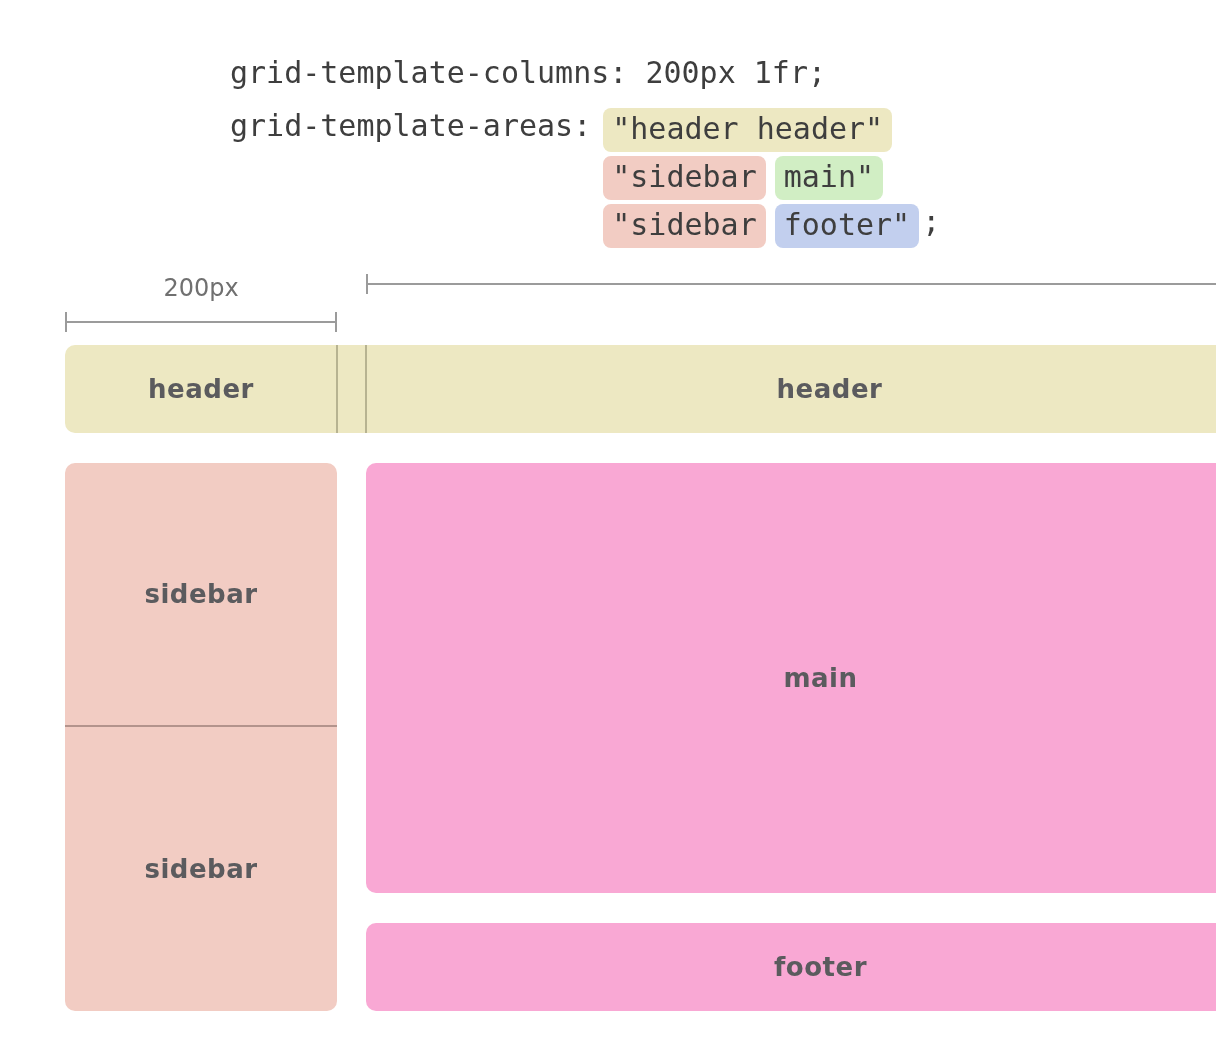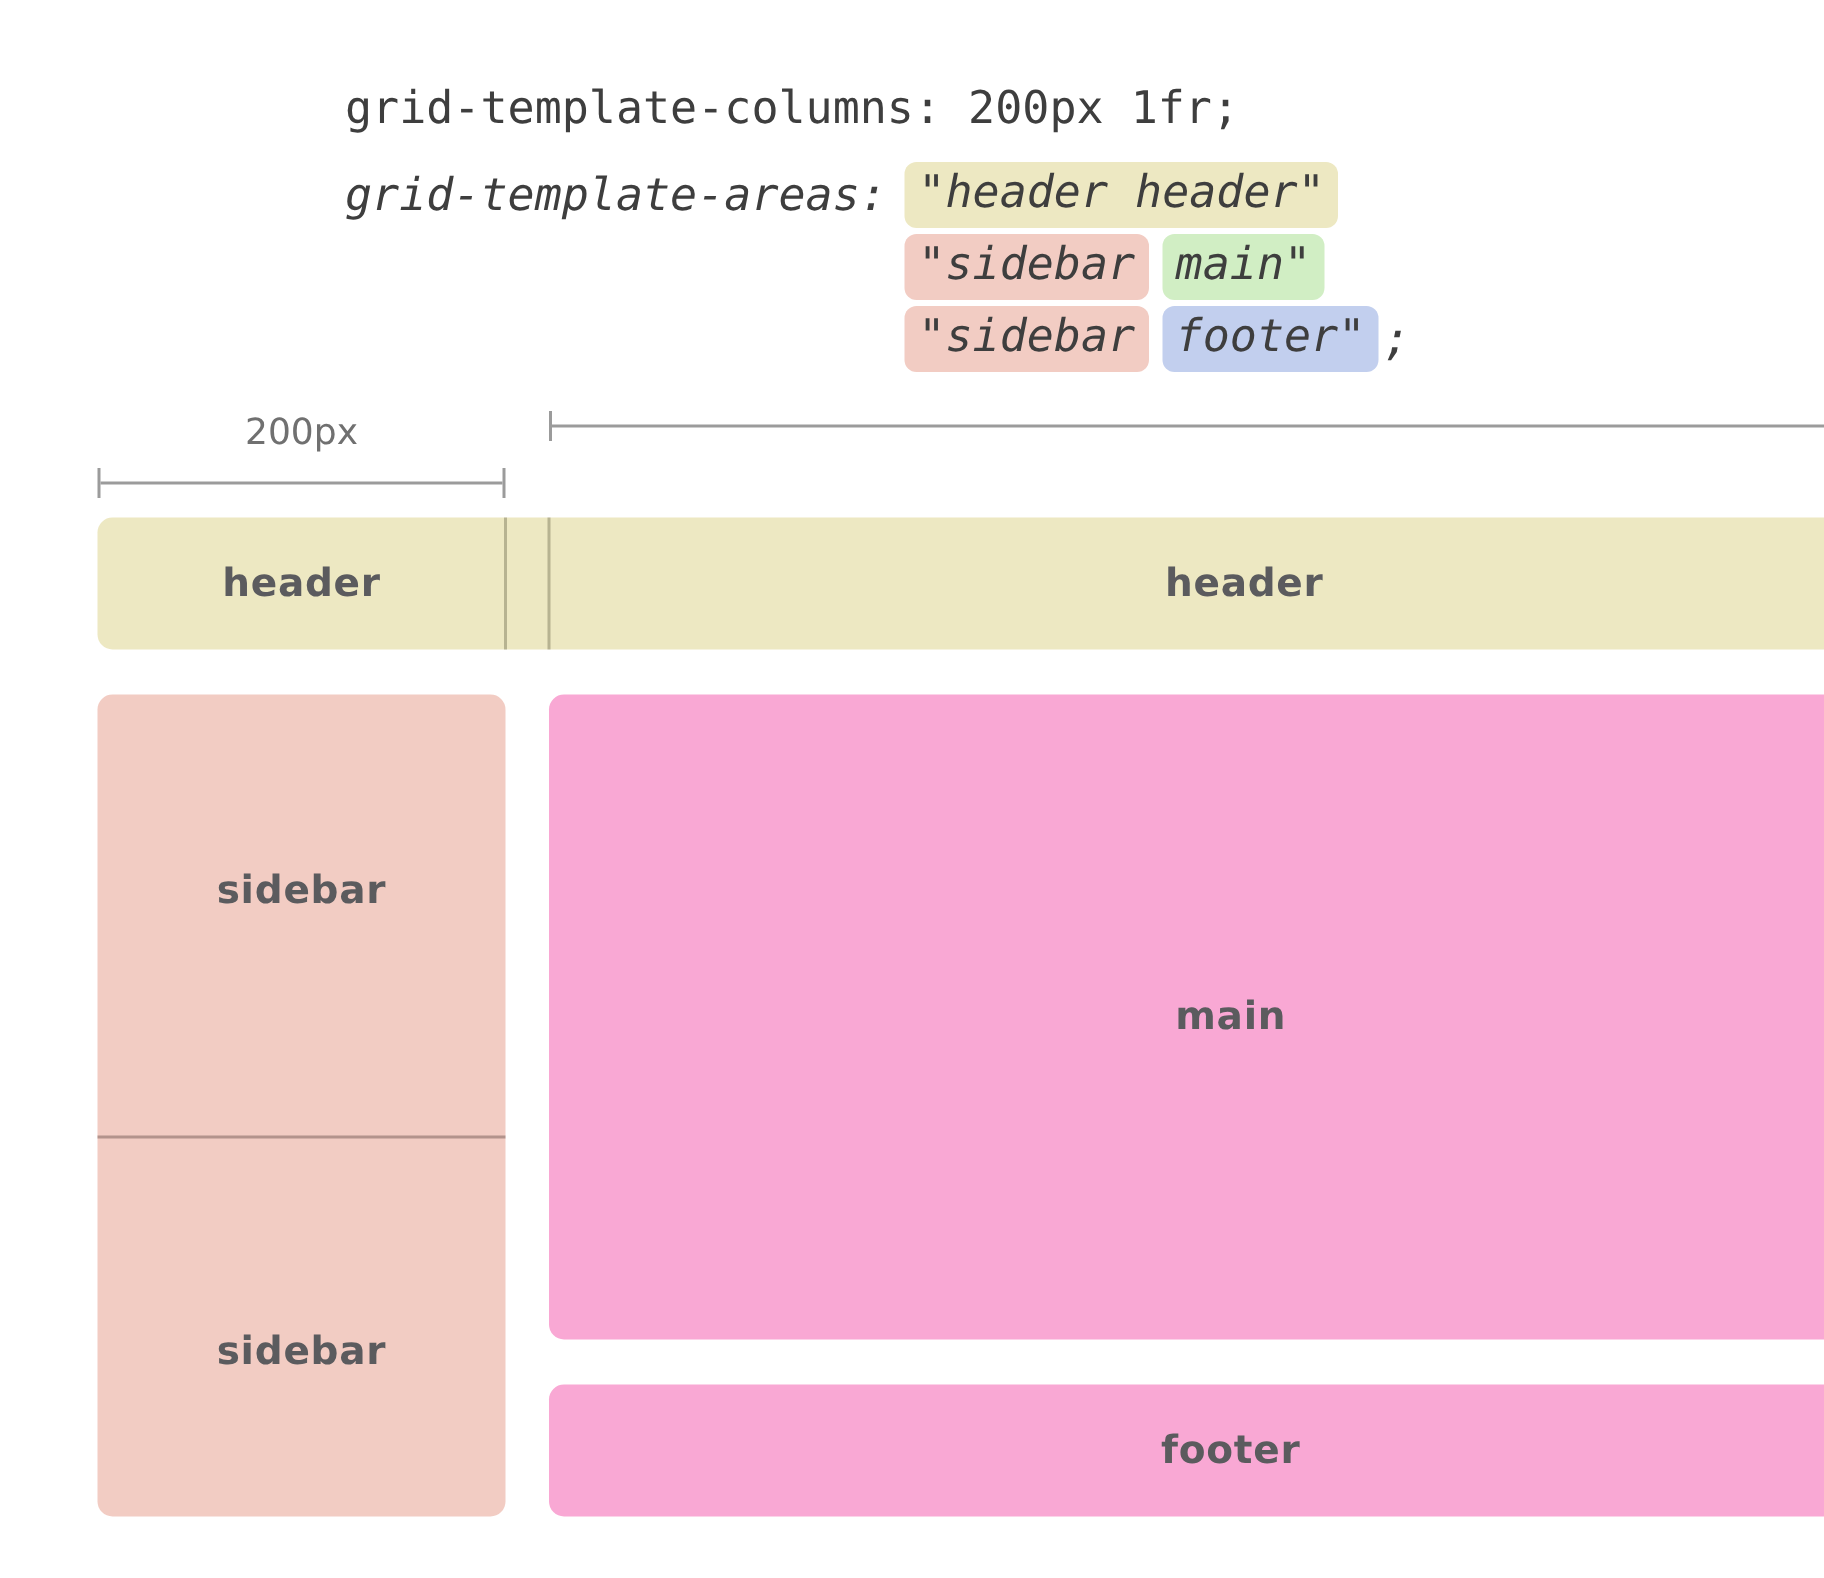--- a/index.html
+++ b/index.html
@@ -17,21 +17,21 @@
     position: absolute;
     left: 230px;
     top: 56px;
     font-family: "DejaVu Sans Mono", monospace;
     font-size: 30px;
     color: #3E3E3E;
     white-space: nowrap;
   }
   .code-line { line-height: 34px; }
   .code-areas { margin-top: 18px; }
-  .areas-row { display: flex; align-items: center; margin-top: 4px; font-style: italic; }
+  .areas-row { display: flex; align-items: flex-start; margin-top: 4px; }
   .prop { margin-right: 12px; }
   .spacer { visibility: hidden; }
   .hl {
     display: inline-block;
     padding: 3px 9px 5px 9px;
     border-radius: 8px;
     line-height: 36px;
   }
   .hl + .hl { margin-left: 9px; }
   .hl-yellow { background: #EDE8C2; }
@@ -97,21 +97,20 @@
     background: rgba(95, 93, 66, 0.38);
   }
   .vline-1 { left: 271px; }
   .vline-2 { left: 300px; }
 
   .area-sidebar {
     grid-area: sidebar;
     background: #F2CCC3;
     display: flex;
     flex-direction: column;
-    gap: 32px;
   }
   .sidebar-cell { display: flex; align-items: center; justify-content: center; }
   .sidebar-cell-top { height: 47.8%; }
   .sidebar-cell-bottom { flex: 1; }
   .sidebar-divider { height: 2px; background: rgba(92, 70, 64, 0.42); }
 
   .area-main {
     grid-area: main;
     background: #D1EEC4;
     display: flex; align-items: center; justify-content: center;

